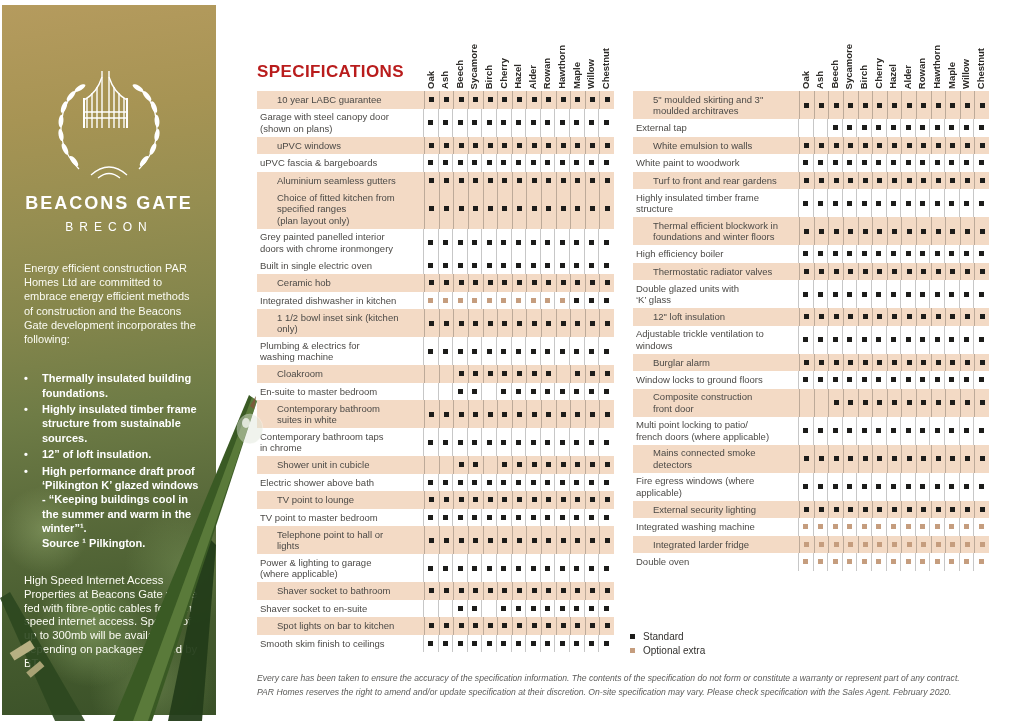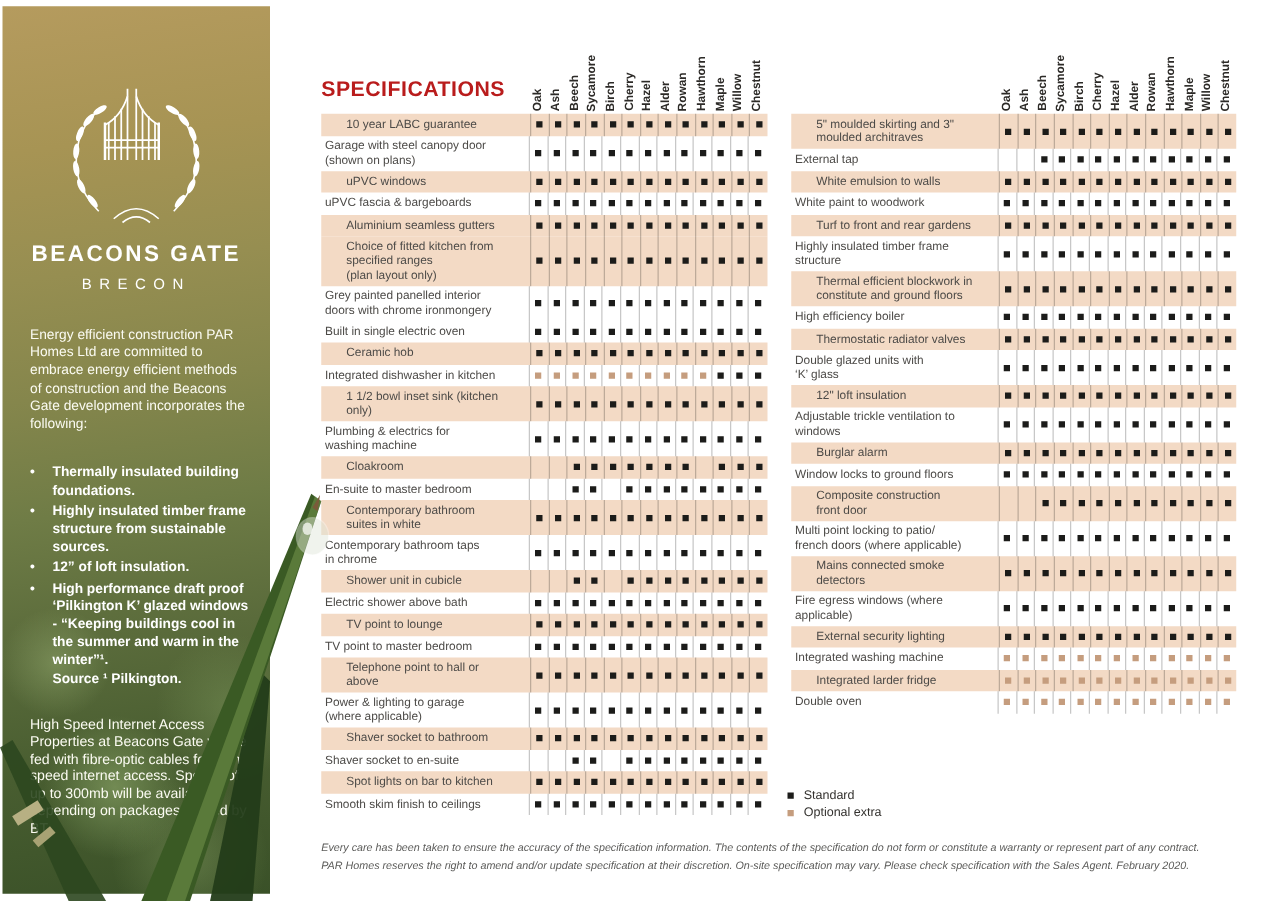--- a/index.html
+++ b/index.html
@@ -1074,21 +1074,21 @@
           <div class="cell">
             <span class="sq std"></span>
           </div>
           <div class="cell">
             <span class="sq std"></span>
           </div>
         </div>
       </div>
       <div class="spec-row shaded">
         <div class="row-label">Telephone point to hall or
-above</div>
+lights</div>
         <div class="row-cells">
           <div class="cell">
             <span class="sq std"></span>
           </div>
           <div class="cell">
             <span class="sq std"></span>
           </div>
           <div class="cell">
             <span class="sq std"></span>
           </div>
@@ -1642,21 +1642,21 @@
           <div class="cell">
             <span class="sq std"></span>
           </div>
           <div class="cell">
             <span class="sq std"></span>
           </div>
         </div>
       </div>
       <div class="spec-row shaded">
         <div class="row-label">Thermal efficient blockwork in
-constitute and ground floors</div>
+foundations and winter floors</div>
         <div class="row-cells">
           <div class="cell">
             <span class="sq std"></span>
           </div>
           <div class="cell">
             <span class="sq std"></span>
           </div>
           <div class="cell">
             <span class="sq std"></span>
           </div>

